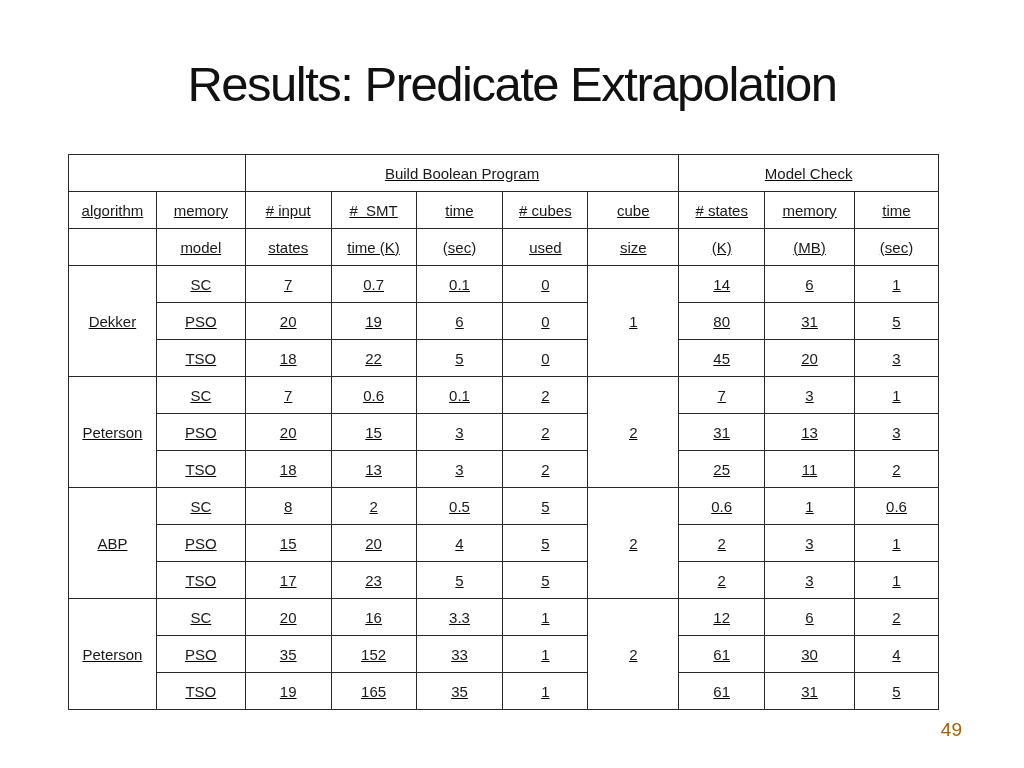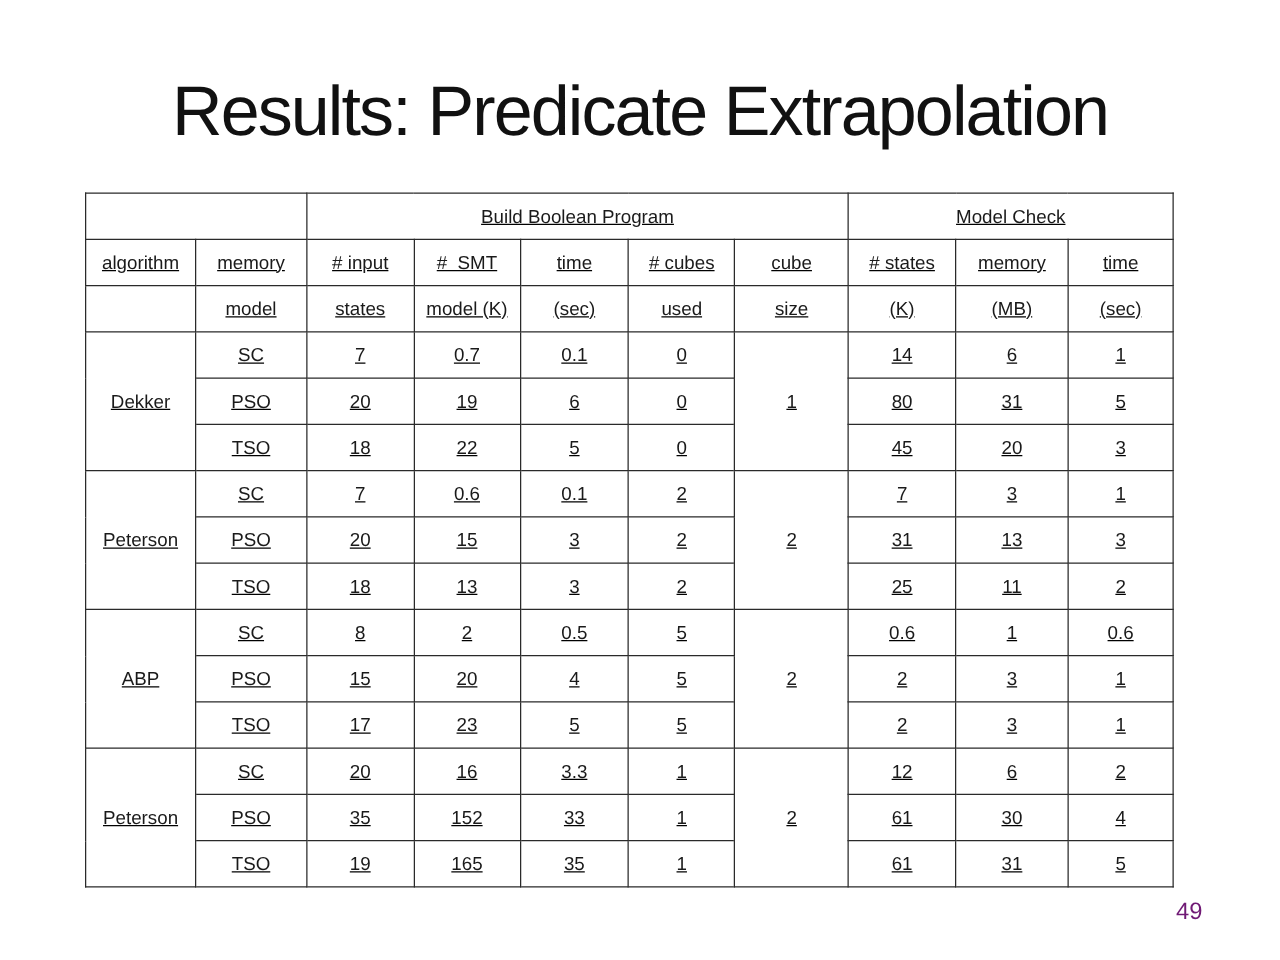--- a/index.html
+++ b/index.html
@@ -15,21 +15,21 @@
     background: #ffffff;
     overflow: hidden;
   }
   .slide-title {
     position: absolute;
     top: 56px;
     left: 0;
     width: 100%;
     margin: 0;
     text-align: center;
-    font-size: 56px;
+    font-size: 49px;
     font-weight: 400;
     letter-spacing: -1.5px;
     color: #111111;
     font-family: "Liberation Sans", sans-serif;
   }
   table.results {
     position: absolute;
     left: 68px;
     top: 154px;
     width: 871px;
@@ -49,21 +49,21 @@
     padding: 0 2px;
     white-space: pre;
     font-family: "Liberation Sans", sans-serif;
   }
   table.results tr { height: 37px; }
   .page-number {
     position: absolute;
     top: 719px;
     right: 62px;
     font-size: 19px;
-    color: #701a75;
+    color: #a16207;
   }
 </style>
 </head>
 <body>
 
 <div class="slide">
 
   <h1 class="slide-title">Results: Predicate Extrapolation</h1>
 
   <table class="results">
@@ -94,21 +94,21 @@
         <th># cubes</th>
         <th>cube</th>
         <th># states</th>
         <th>memory</th>
         <th>time</th>
       </tr>
       <tr>
         <th></th>
         <th>model</th>
         <th>states</th>
-        <th>model (K)</th>
+        <th>time (K)</th>
         <th>(sec)</th>
         <th>used</th>
         <th>size</th>
         <th>(K)</th>
         <th>(MB)</th>
         <th>(sec)</th>
       </tr>
     </thead>
     <tbody>
 

